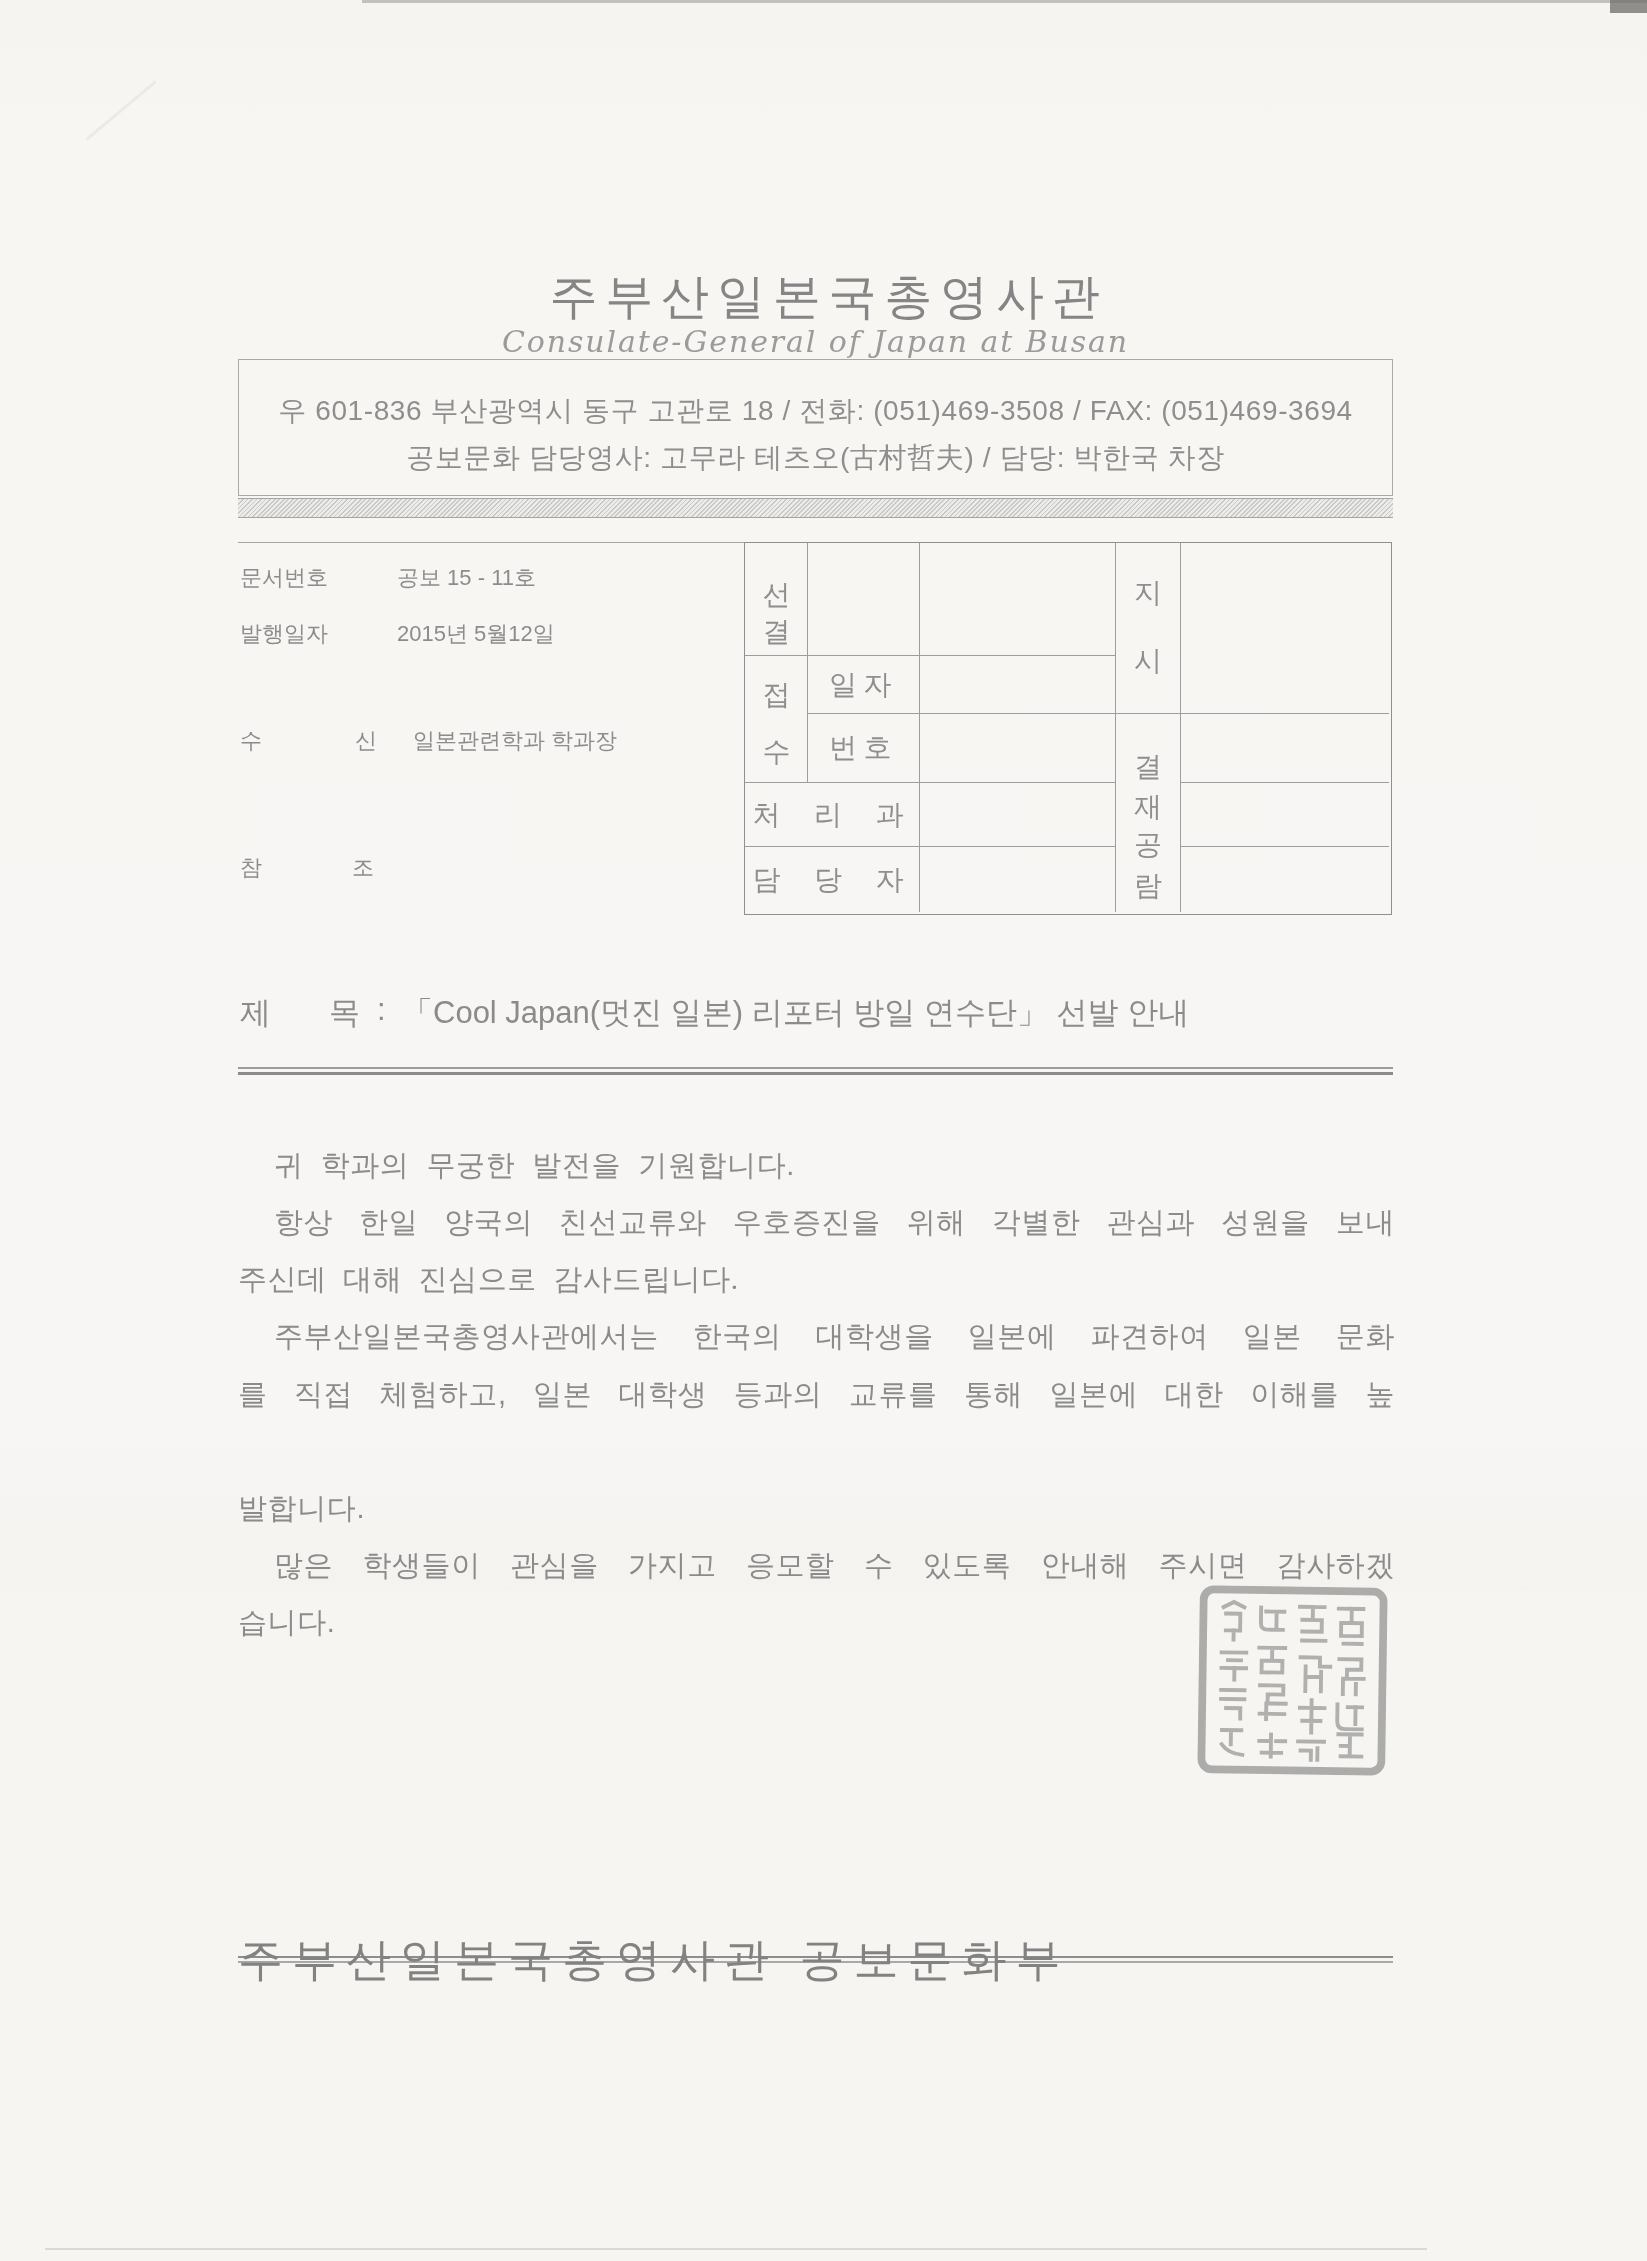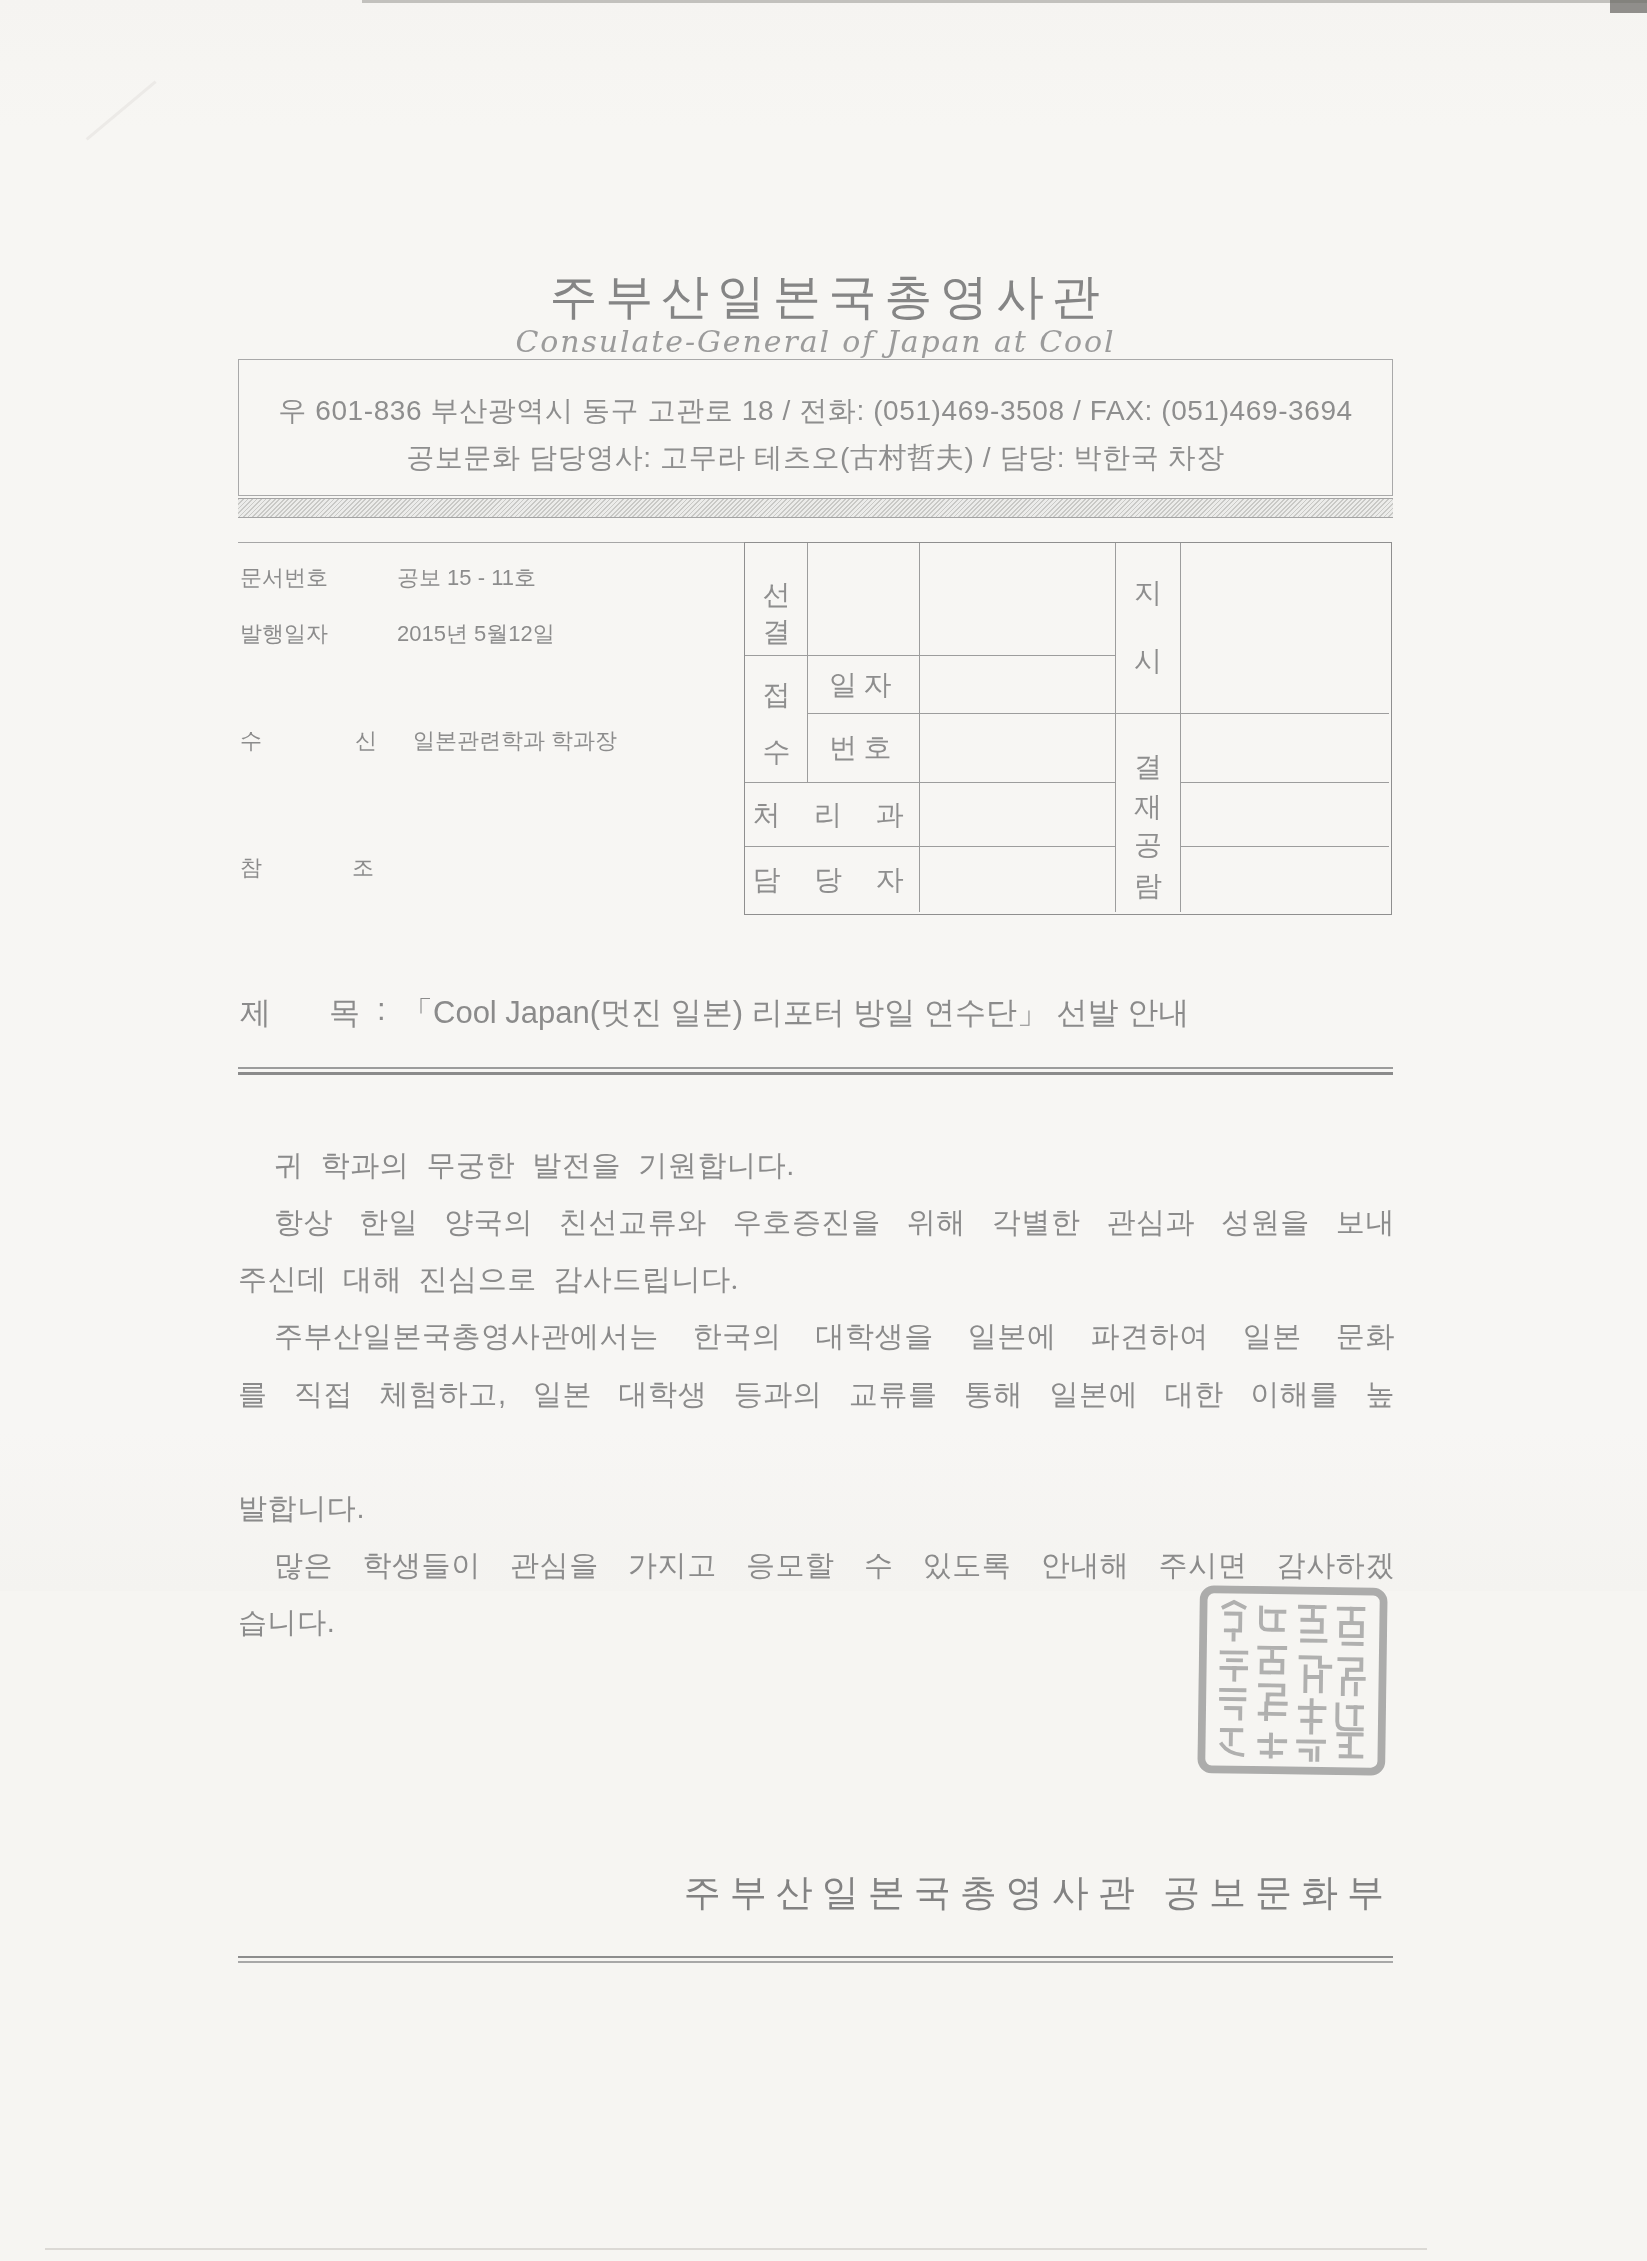--- a/index.html
+++ b/index.html
@@ -71,36 +71,36 @@
     word-spacing:8.4px;letter-spacing:0.6px;white-space:nowrap;
   }
   .bodyline.just{white-space:normal;text-align:justify;text-align-last:justify;}
   .bodyline.ind{padding-left:36px;}
   
   .seal{left:1198px;top:1586px;width:189px;height:189px;transform:rotate(0.8deg);opacity:.92;}
   
   .foot-rule-a{top:1956px;height:1.9px;background:#8d8d8d;}
   .foot-rule-b{top:1961px;height:1.9px;background:#a8a8a8;}
   .footer-text{
-    left:238px;top:1868px;width:1155px;text-align:right;
-    font-size:37px;letter-spacing:9px;color:#828282;font-weight:500;white-space:nowrap;
+    left:238px;top:1930px;width:1155px;text-align:left;
+    font-size:45px;letter-spacing:9px;color:#828282;font-weight:500;white-space:nowrap;
   }
 </style>
 </head>
 <body>
 
 <div class="page">
 
   <div class="abs scan-top-edge"></div>
   <div class="abs scan-corner"></div>
   <div class="abs scan-bottom-edge"></div>
   <div class="abs staple-mark"></div>
 
   <div class="abs title">주부산일본국총영사관</div>
-  <div class="abs subtitle">Consulate-General of Japan at Cool</div>
+  <div class="abs subtitle">Consulate-General of Japan at Busan</div>
 
   <div class="abs addr-box"></div>
   <div class="abs addr-line addr-line-1">우 601-836 부산광역시 동구 고관로 18 / 전화: (051)469-3508 / FAX: (051)469-3694</div>
   <div class="abs addr-line addr-line-2">공보문화 담당영사: 고무라 테츠오(古村哲夫) / 담당: 박한국 차장</div>
 
   <div class="abs hatch-bar"></div>
   <div class="abs left-rule"></div>
 
   <div class="abs appr-table">
 

